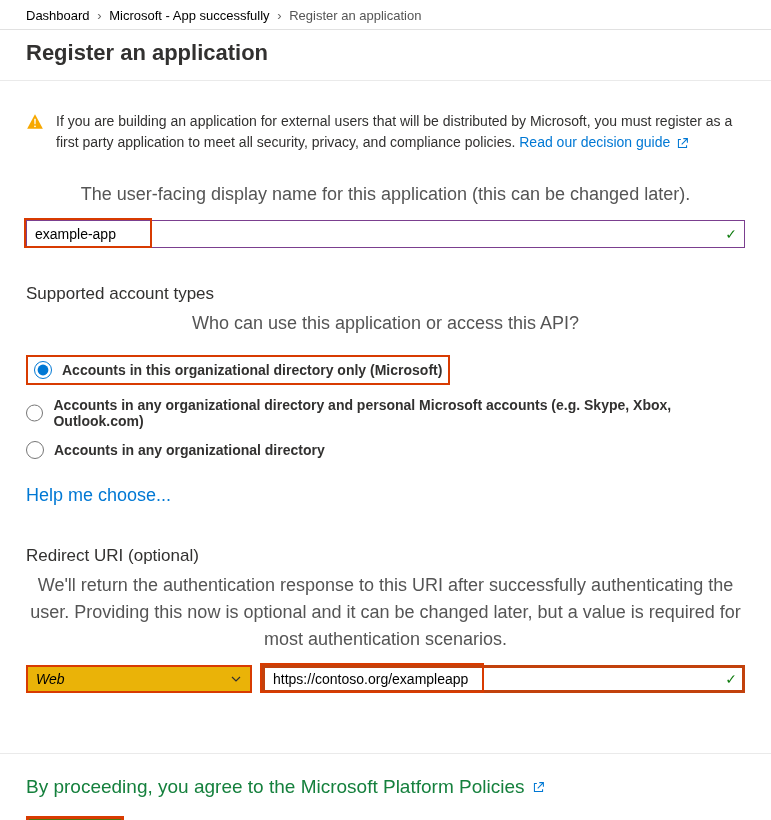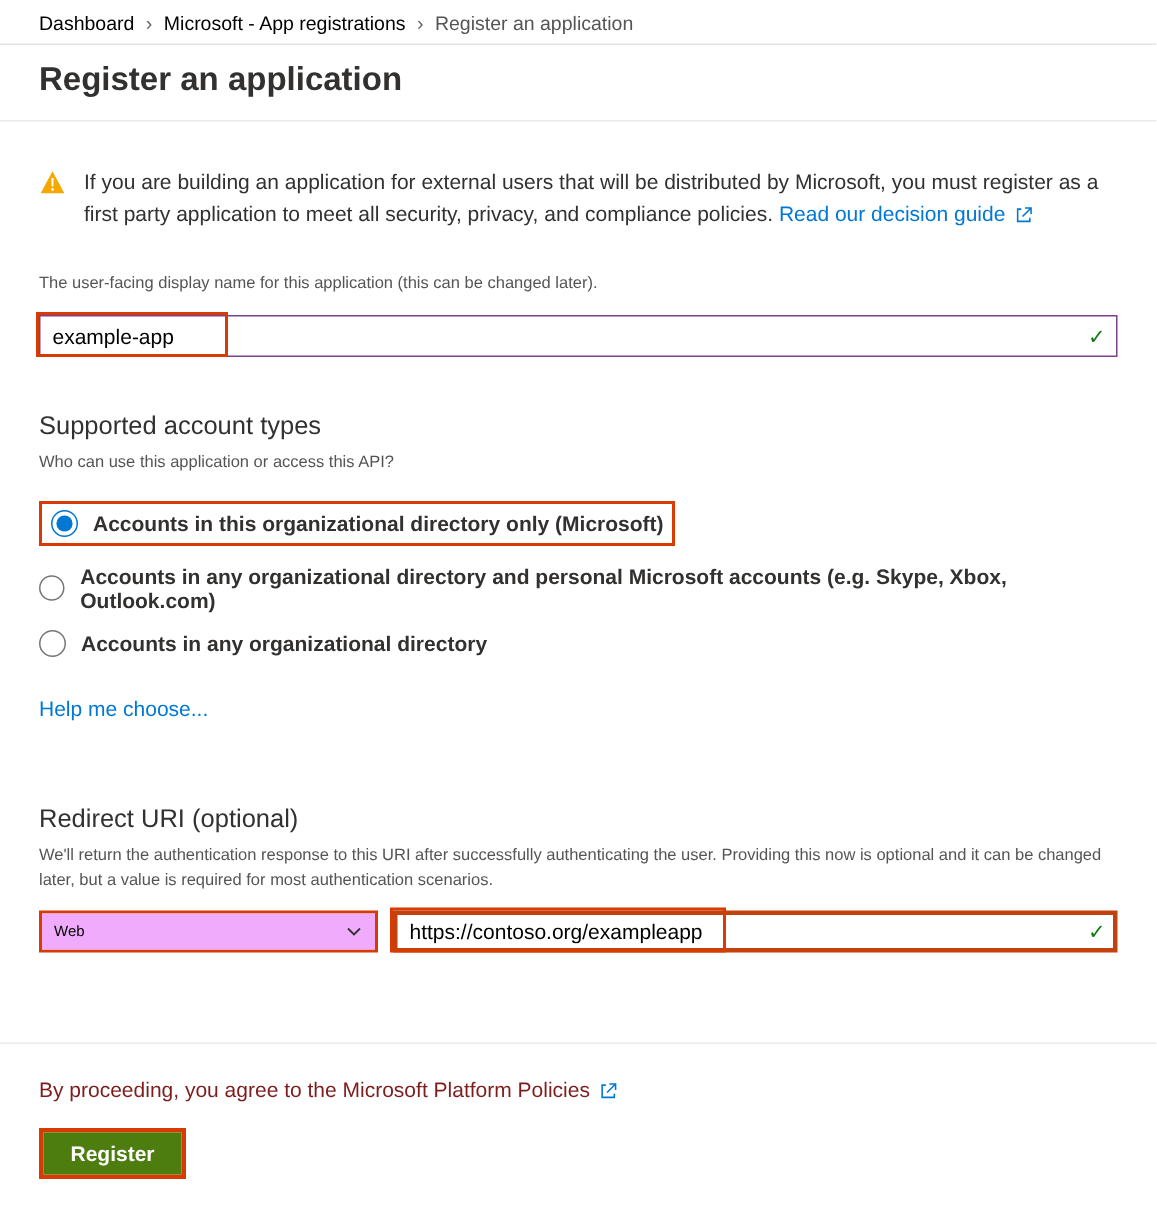--- a/index.html
+++ b/index.html
@@ -68,23 +68,24 @@
       font-size: 17px;
       color: #323130;
       margin-bottom: 6px;
     }
     .required-mark {
       color: #a4262c;
       margin-right: 4px;
     }
     .section-desc {
       color: #555;
-      font-size: 11px;
+      font-size: 18px;
       margin-bottom: 12px;
       line-height: 1.5;
+      text-align: center;
     }
     .text-input-wrap {
       position: relative;
       margin-bottom: 36px;
     }
     .text-input {
       width: 100%;
       padding: 5px 28px 5px 8px;
       border: 1px solid #605e5c;
       font-size: 14px;
@@ -135,44 +136,45 @@
     .radio-highlighted {
       display: inline-flex;
       align-items: center;
       gap: 10px;
       border: 2px solid #d83b01;
       padding: 4px 6px;
     }
     .help-link {
       color: #0078d4;
       text-decoration: none;
-      font-size: 14px;
+      font-size: 18px;
       display: inline-block;
       margin-top: 8px;
-      margin-bottom: 56px;
+      margin-bottom: 40px;
     }
     .redirect-row {
       display: flex;
       gap: 10px;
       margin-bottom: 40px;
     }
     .select-wrap {
       position: relative;
       width: 226px;
       border: 2px solid #d83b01;
     }
     .select-el {
       width: 100%;
       padding: 4px 8px;
       border: none;
-      font-size: 10px;
+      font-size: 14px;
       font-family: inherit;
       appearance: none;
-      background: #f0abfc;
+      background: #eab308;
       height: 24px;
+      font-style: italic;
     }
     .chevron {
       position: absolute;
       right: 8px;
       top: 50%;
       transform: translateY(-50%);
       pointer-events: none;
     }
     .uri-wrap {
       position: relative;
@@ -193,23 +195,23 @@
       width: 224px;
       height: 30px;
       border: 2px solid #d83b01;
       pointer-events: none;
     }
     .footer {
       border-top: 1px solid #eaeaea;
       padding: 22px 26px;
     }
     .policies-link {
-      color: #7f1d1d;
+      color: #15803d;
       text-decoration: none;
-      font-size: 14px;
+      font-size: 19px;
       display: inline-block;
       margin-bottom: 18px;
     }
     .register-btn-wrap {
       display: inline-block;
       border: 3px solid #d83b01;
     }
     .register-btn {
       background: #4d7c0f;
       color: #fff;
@@ -220,21 +222,21 @@
       font-family: inherit;
       cursor: pointer;
     }
   </style>
 </head>
 <body>
 
 <div class="breadcrumb">
   <a href="#">Dashboard</a>
   <span class="sep">›</span>
-  <a href="#">Microsoft - App registrations</a>
+  <a href="#">Microsoft - App successfully</a>
   <span class="sep">›</span>
   <span class="current">Register an application</span>
 </div>
 
 <h1 class="page-title">Register an application</h1>
 
 <div class="content">
 
   <div class="info-banner">
     <svg class="warning-icon" viewBox="0 0 16 16">

